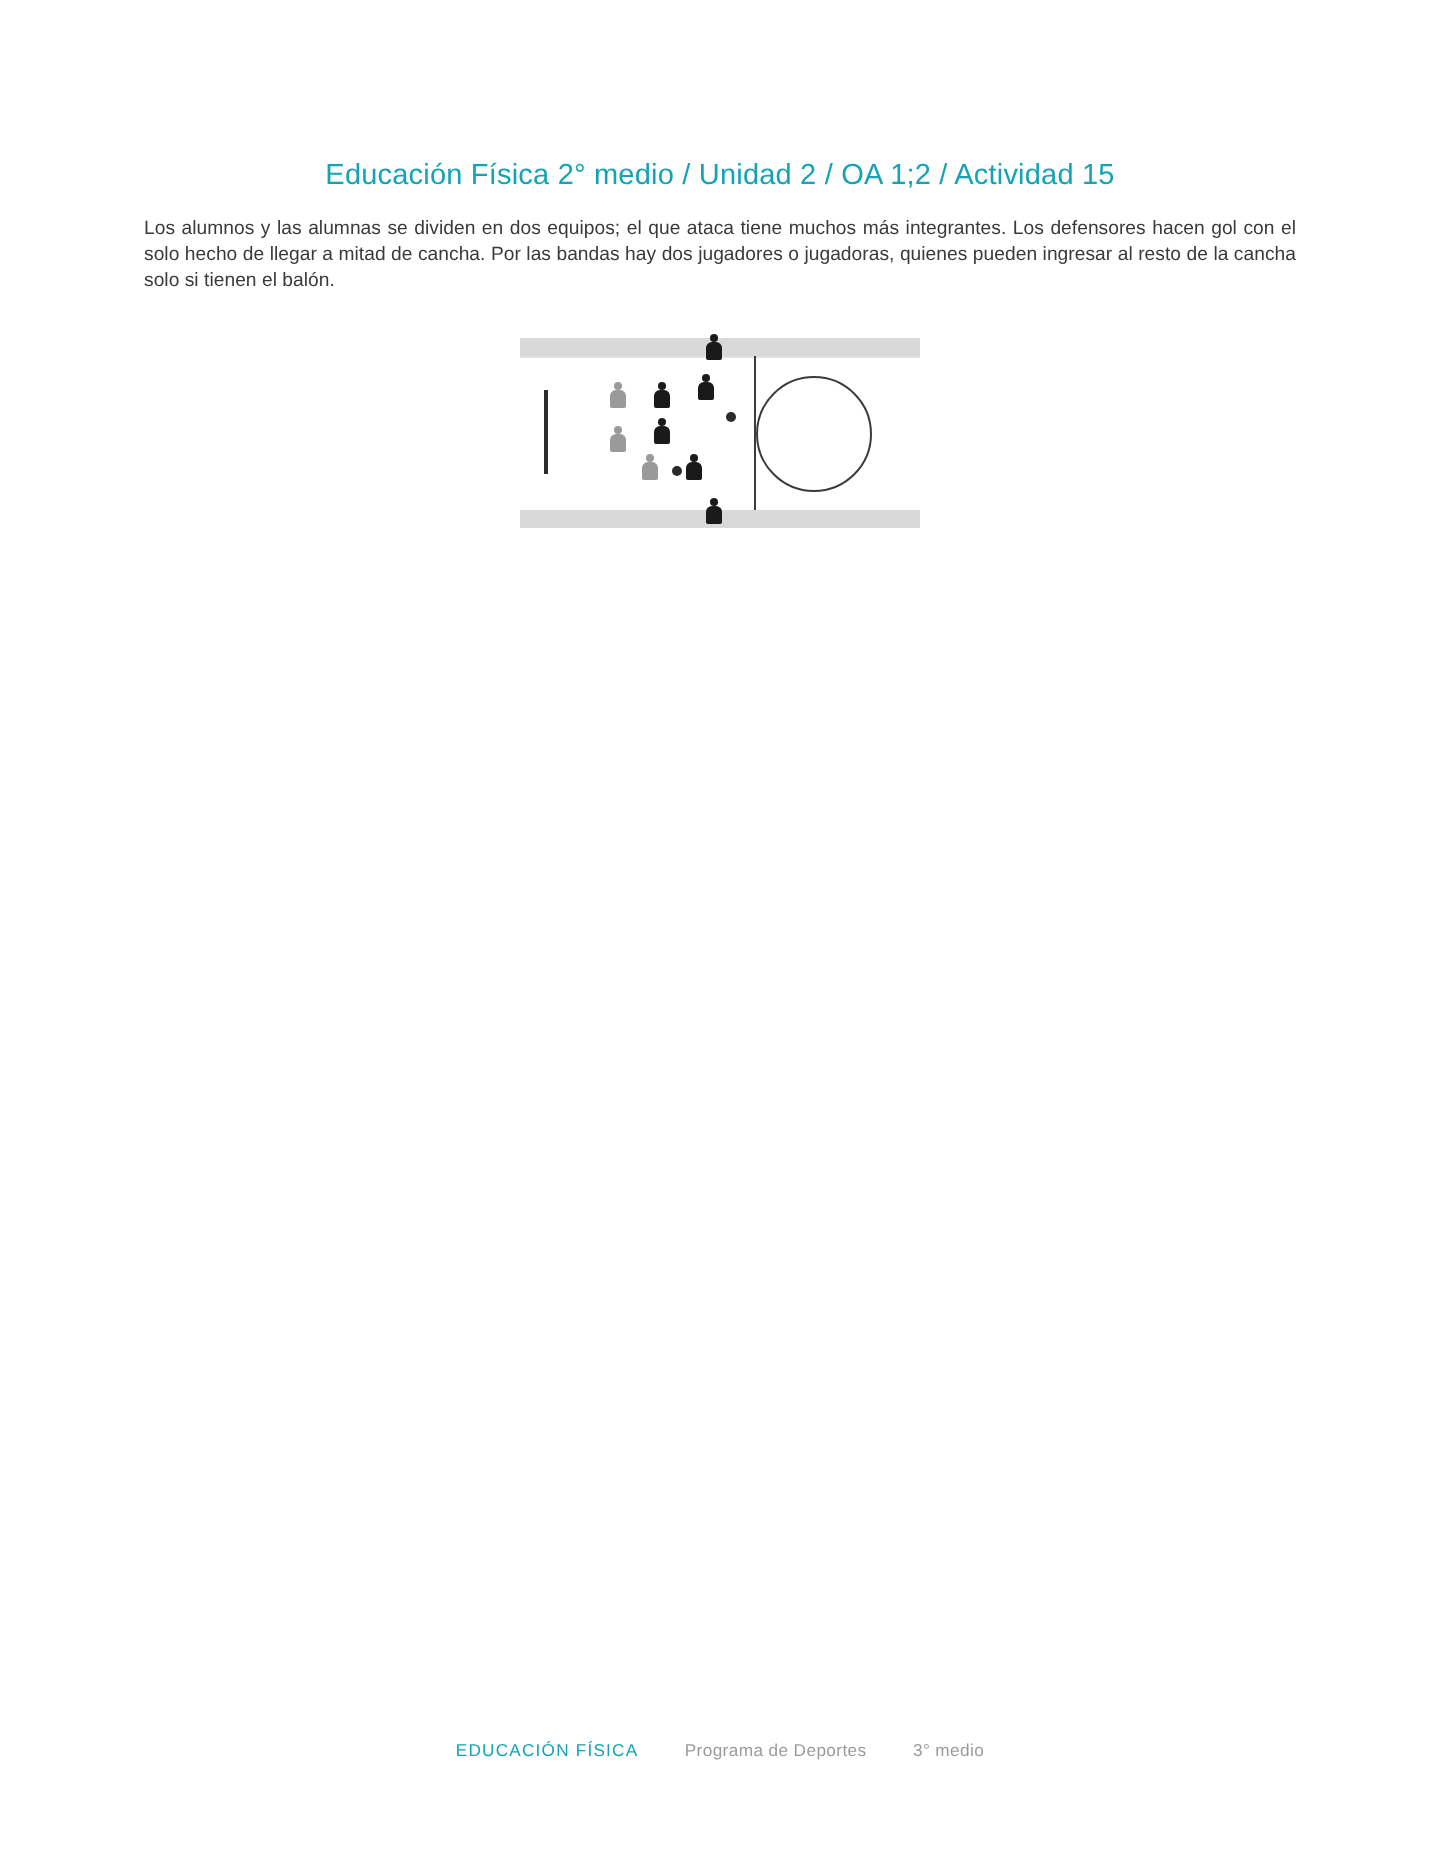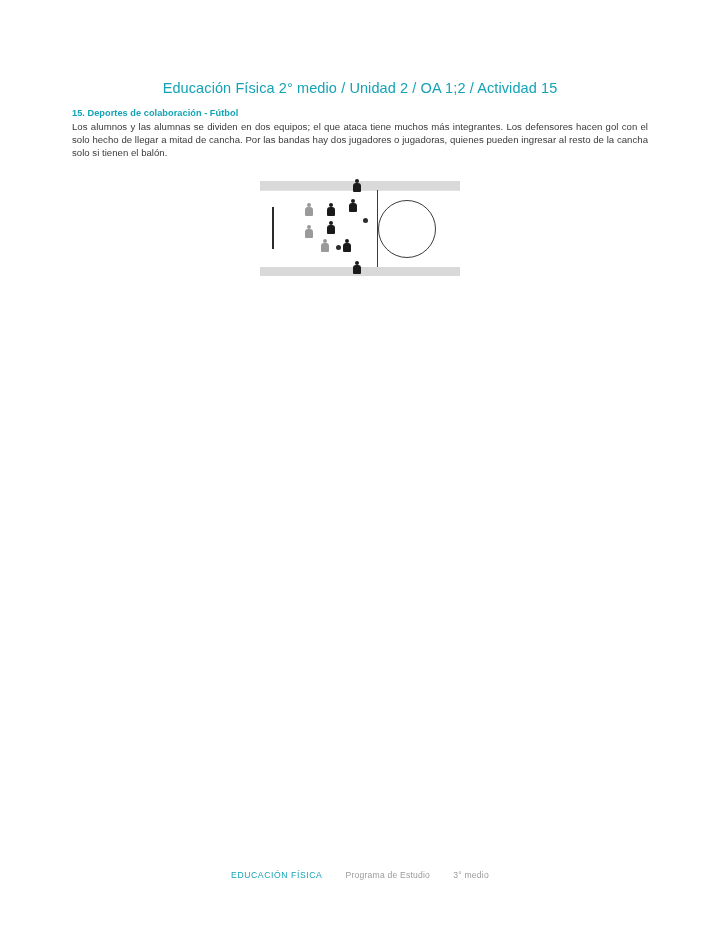--- a/index.html
+++ b/index.html
@@ -171,21 +171,20 @@
 </style>
 </head>
 <body>
 
 <div class="page">
 
   <div class="content">
 
     <h1 class="doc-title">Educación Física 2° medio / Unidad 2 / OA 1;2 / Actividad 15</h1>
 
-    <div class="subtitle">15. Deportes de colaboración - Fútbol</div>
 
     <p class="body-text">Los alumnos y las alumnas se dividen en dos equipos; el que ataca tiene muchos más integrantes. Los defensores hacen gol con el solo hecho de llegar a mitad de cancha. Por las bandas hay dos jugadores o jugadoras, quienes pueden ingresar al resto de la cancha solo si tienen el balón.</p>
 
     <div class="figure">
       <div class="field">
 
         <div class="band band-top"></div>
         <div class="inner-field"></div>
         <div class="band band-bottom"></div>
 
@@ -234,18 +233,18 @@
         <div class="ball" style="left:76px; top:64px;"></div>
 
       </div>
     </div>
 
   </div>
 
   <div class="footer">
     <span class="brand">EDUCACIÓN FÍSICA</span>
     <span class="sep"></span>
-    <span>Programa de Estudio</span>
+    <span>Programa de Deportes</span>
     <span class="sep"></span>
     <span>3° medio</span>
   </div>
 
 </div>
 
 </body></html>

